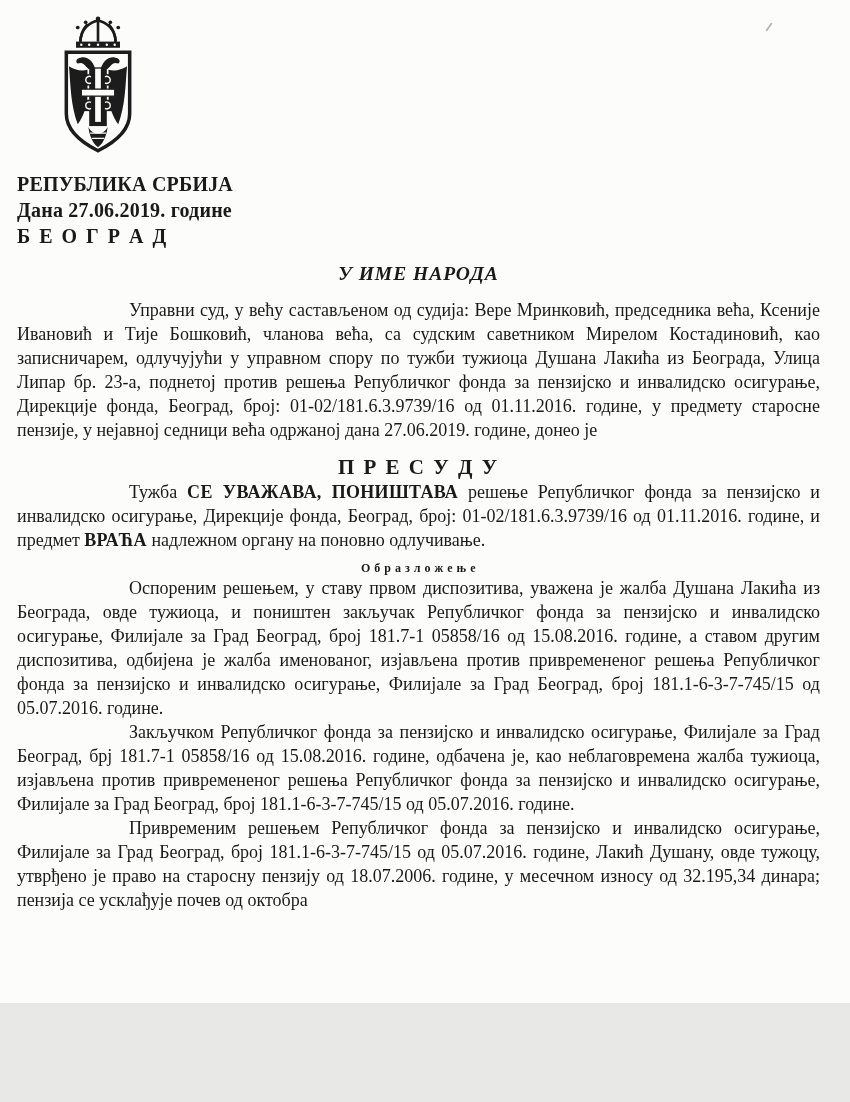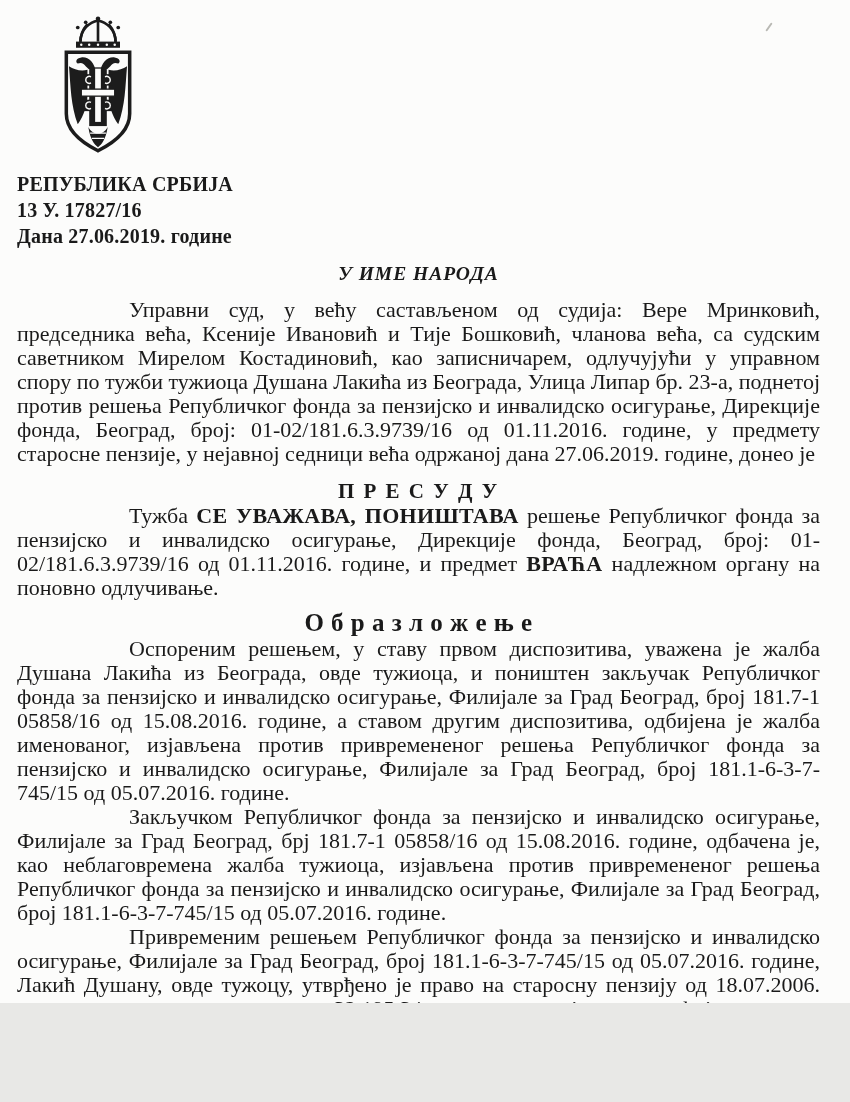--- a/index.html
+++ b/index.html
@@ -58,28 +58,28 @@
     letter-spacing:1px;
     margin:14px 0 0 0;
     font-style:italic;
   }
   .title-presuda{
     font-size:21px;
     letter-spacing:2px;
     margin:13px 0 0 0;
   }
   .title-obrazlozenje{
-    font-size:25px;
+    font-size:12px;
     letter-spacing:.5px;
     margin:9px 0 0 0;
   }
   
   p.body{
     margin:0;
-    font-size:22px;
+    font-size:18px;
     line-height:24px;
     text-align:justify;
     text-indent:112px;
   }
   p.body.first{ margin-top:13px; }
   p.body b{ letter-spacing:.3px; }
   .mt-presuda{ margin-top:15px; }
   .mt-obraz{ margin-top:11px; }
 </style>
 </head>
@@ -132,22 +132,22 @@
       <path d="M58,70 a4,4 0 1 1 0,7" stroke="#fcfcfb" stroke-width="1.6" fill="none"></path>
       <path d="M42,99 a4,4 0 1 0 0,7" stroke="#fcfcfb" stroke-width="1.6" fill="none"></path>
       <path d="M58,99 a4,4 0 1 1 0,7" stroke="#fcfcfb" stroke-width="1.6" fill="none"></path>
     </svg>
   </div>
 
   <div class="artifact"></div>
 
   <div class="header-block">
     <div>РЕПУБЛИКА СРБИЈА</div>
-    <div>13 У. 17827/16</div>
     <div>Дана 27.06.2019. године</div>
+    <div class="city">Б Е О Г Р А Д</div>
   </div>
 
   <div class="h-center title-narod">У ИМЕ НАРОДА</div>
 
   <p class="body first">Управни суд, у већу састављеном од судија: Вере Мринковић, председника већа, Ксеније Ивановић и Тије Бошковић, чланова већа, са судским саветником Мирелом Костадиновић, као записничарем, одлучујући у управном спору по тужби тужиоца Душана Лакића из Београда, Улица Липар бр. 23-а, поднетој против решења Републичког фонда за пензијско и инвалидско осигурање, Дирекције  фонда, Београд, број: 01-02/181.6.3.9739/16 од 01.11.2016. године, у предмету старосне пензије, у нејавној седници већа одржаној дана 27.06.2019. године, донео је</p>
 
   <div class="h-center title-presuda">П Р Е С У Д У</div>
 
   <p class="body mt-presuda"><span>Тужба </span><b>СЕ УВАЖАВА, ПОНИШТАВА</b><span> решење Републичког фонда за пензијско и инвалидско осигурање, Дирекције фонда, Београд, број: 01-02/181.6.3.9739/16 од 01.11.2016. године, и предмет </span><b>ВРАЋА</b><span> надлежном органу на поновно одлучивање.</span></p>
 

